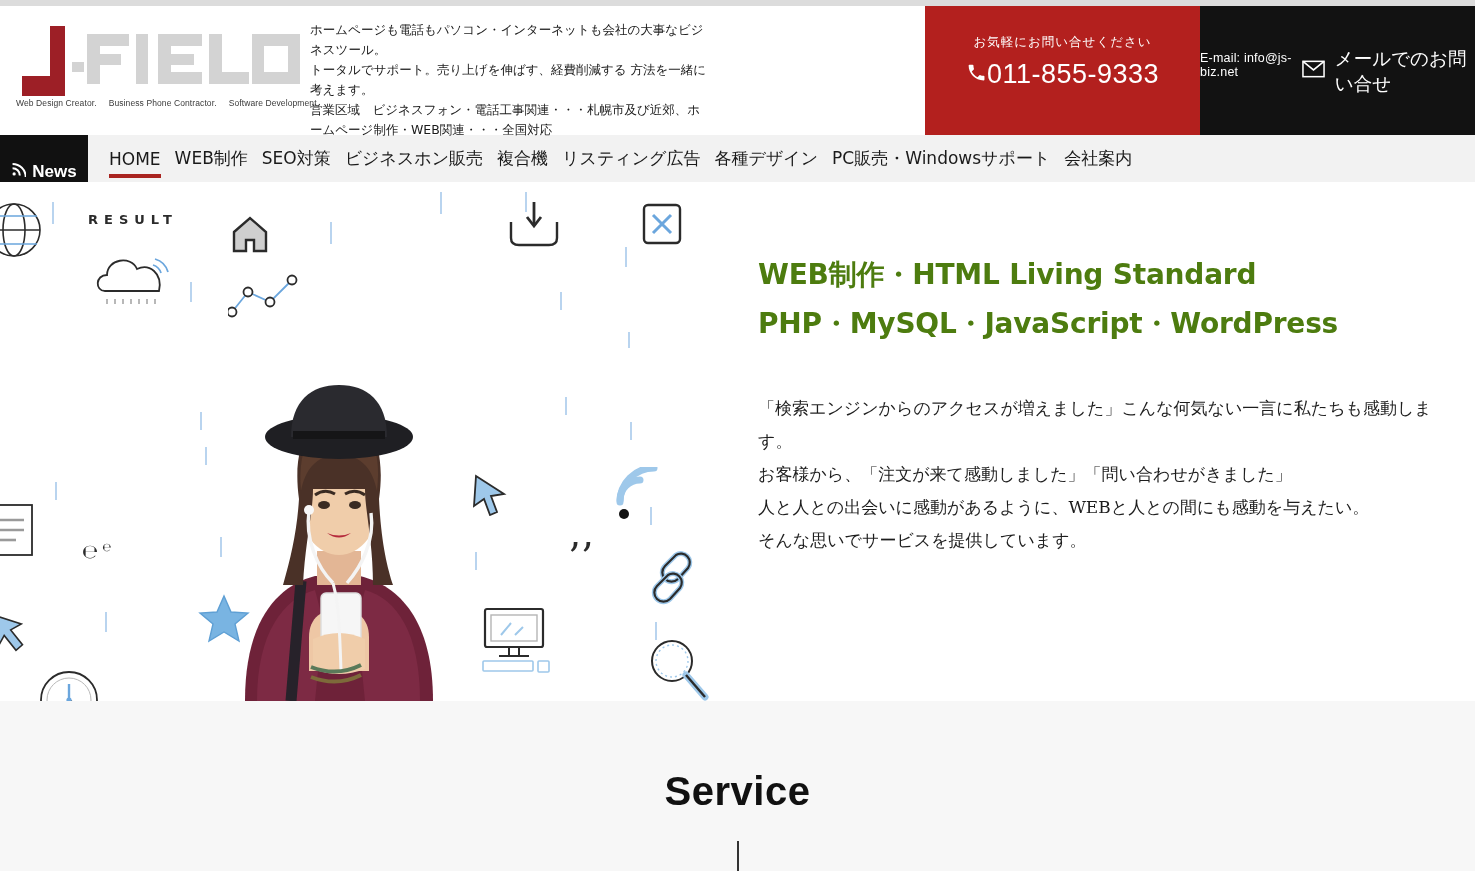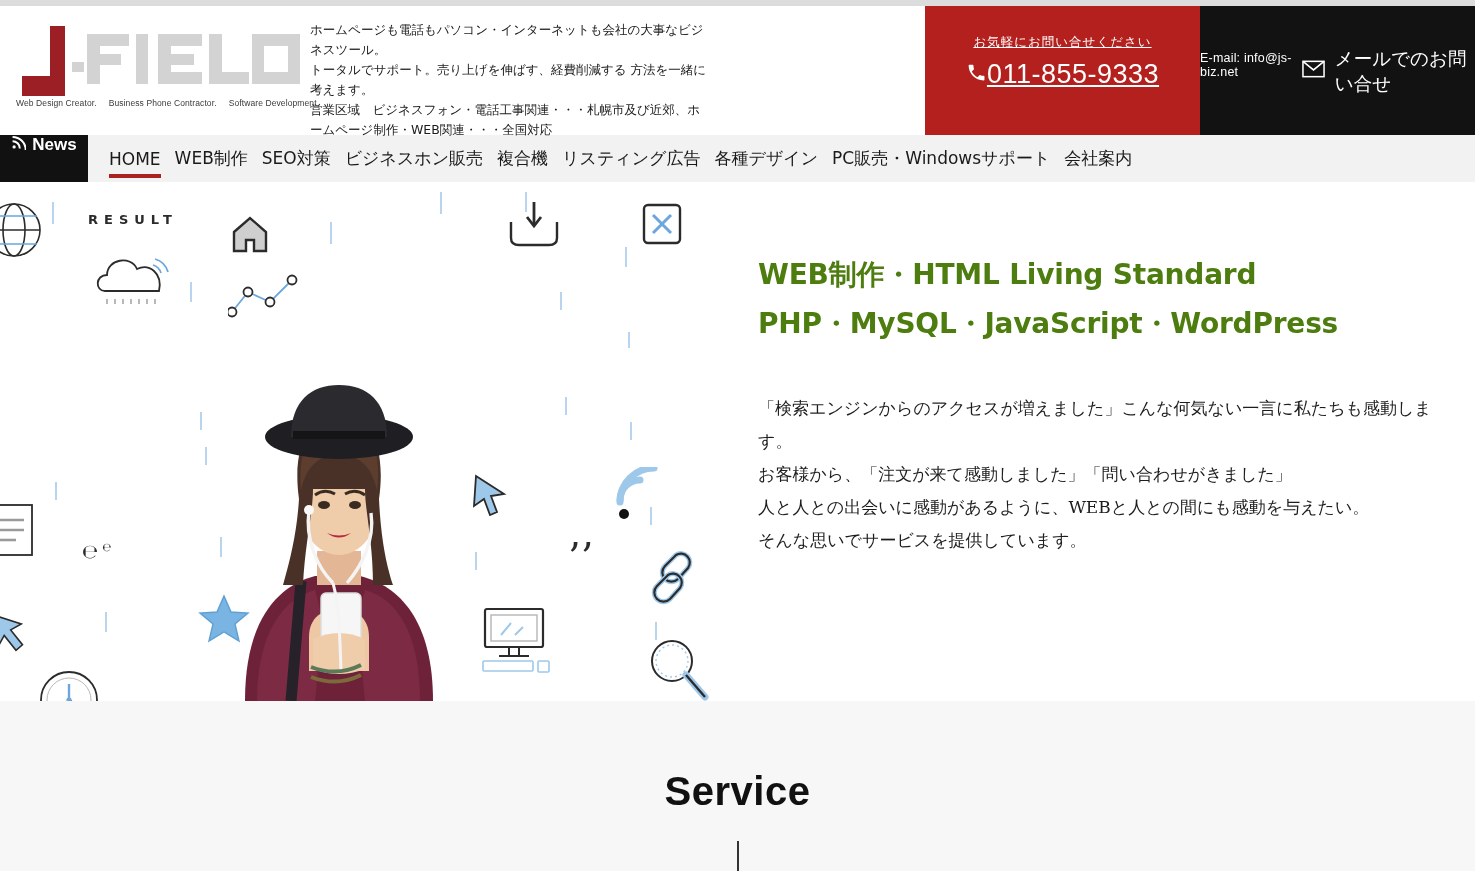--- a/index.html
+++ b/index.html
@@ -56,21 +56,20 @@
   .header-spacer { flex:1 1 auto; }
 
   
   .tel-block {
     width:275px; flex:0 0 275px;
     background:#b3201e;
     color:#ffffff;
     display:flex; flex-direction:column;
     align-items:center; justify-content:center;
     padding-bottom:18px;
-    text-decoration:underline;
   }
   .tel-lead {
     font-size:12.5px; letter-spacing:1px; margin-bottom:8px;
     font-family:"DejaVu Sans", sans-serif;
   }
   .tel-row { display:flex; align-items:center; gap:0; }
   .tel-num { font-size:27px; font-weight:400; letter-spacing:.5px; }
 
   
   .mail-block {
@@ -82,21 +81,21 @@
   }
   .mail-lead { font-size:12.5px; margin-bottom:11px; letter-spacing:.2px; }
   .mail-row { display:flex; align-items:center; gap:10px; }
   .mail-cta { font-size:18.5px; font-family:"DejaVu Sans", sans-serif; }
 
   
   .navbar { display:flex; height:47px; background:#f2f2f2; align-items:stretch; }
   .news-badge {
     width:88px; flex:0 0 88px;
     background:#111111; color:#ffffff;
-    display:flex; align-items:flex-start; justify-content:center; gap:6px;
+    display:flex; align-items:flex-end; justify-content:center; gap:6px;
     font-size:17px; font-weight:bold;
   }
   .nav-items {
     flex:1 1 auto; display:flex; align-items:stretch;
     padding-left:14px; gap:0px;
   }
   .nav-item {
     position:relative;
     display:flex; align-items:center;
     padding:0 7px;

